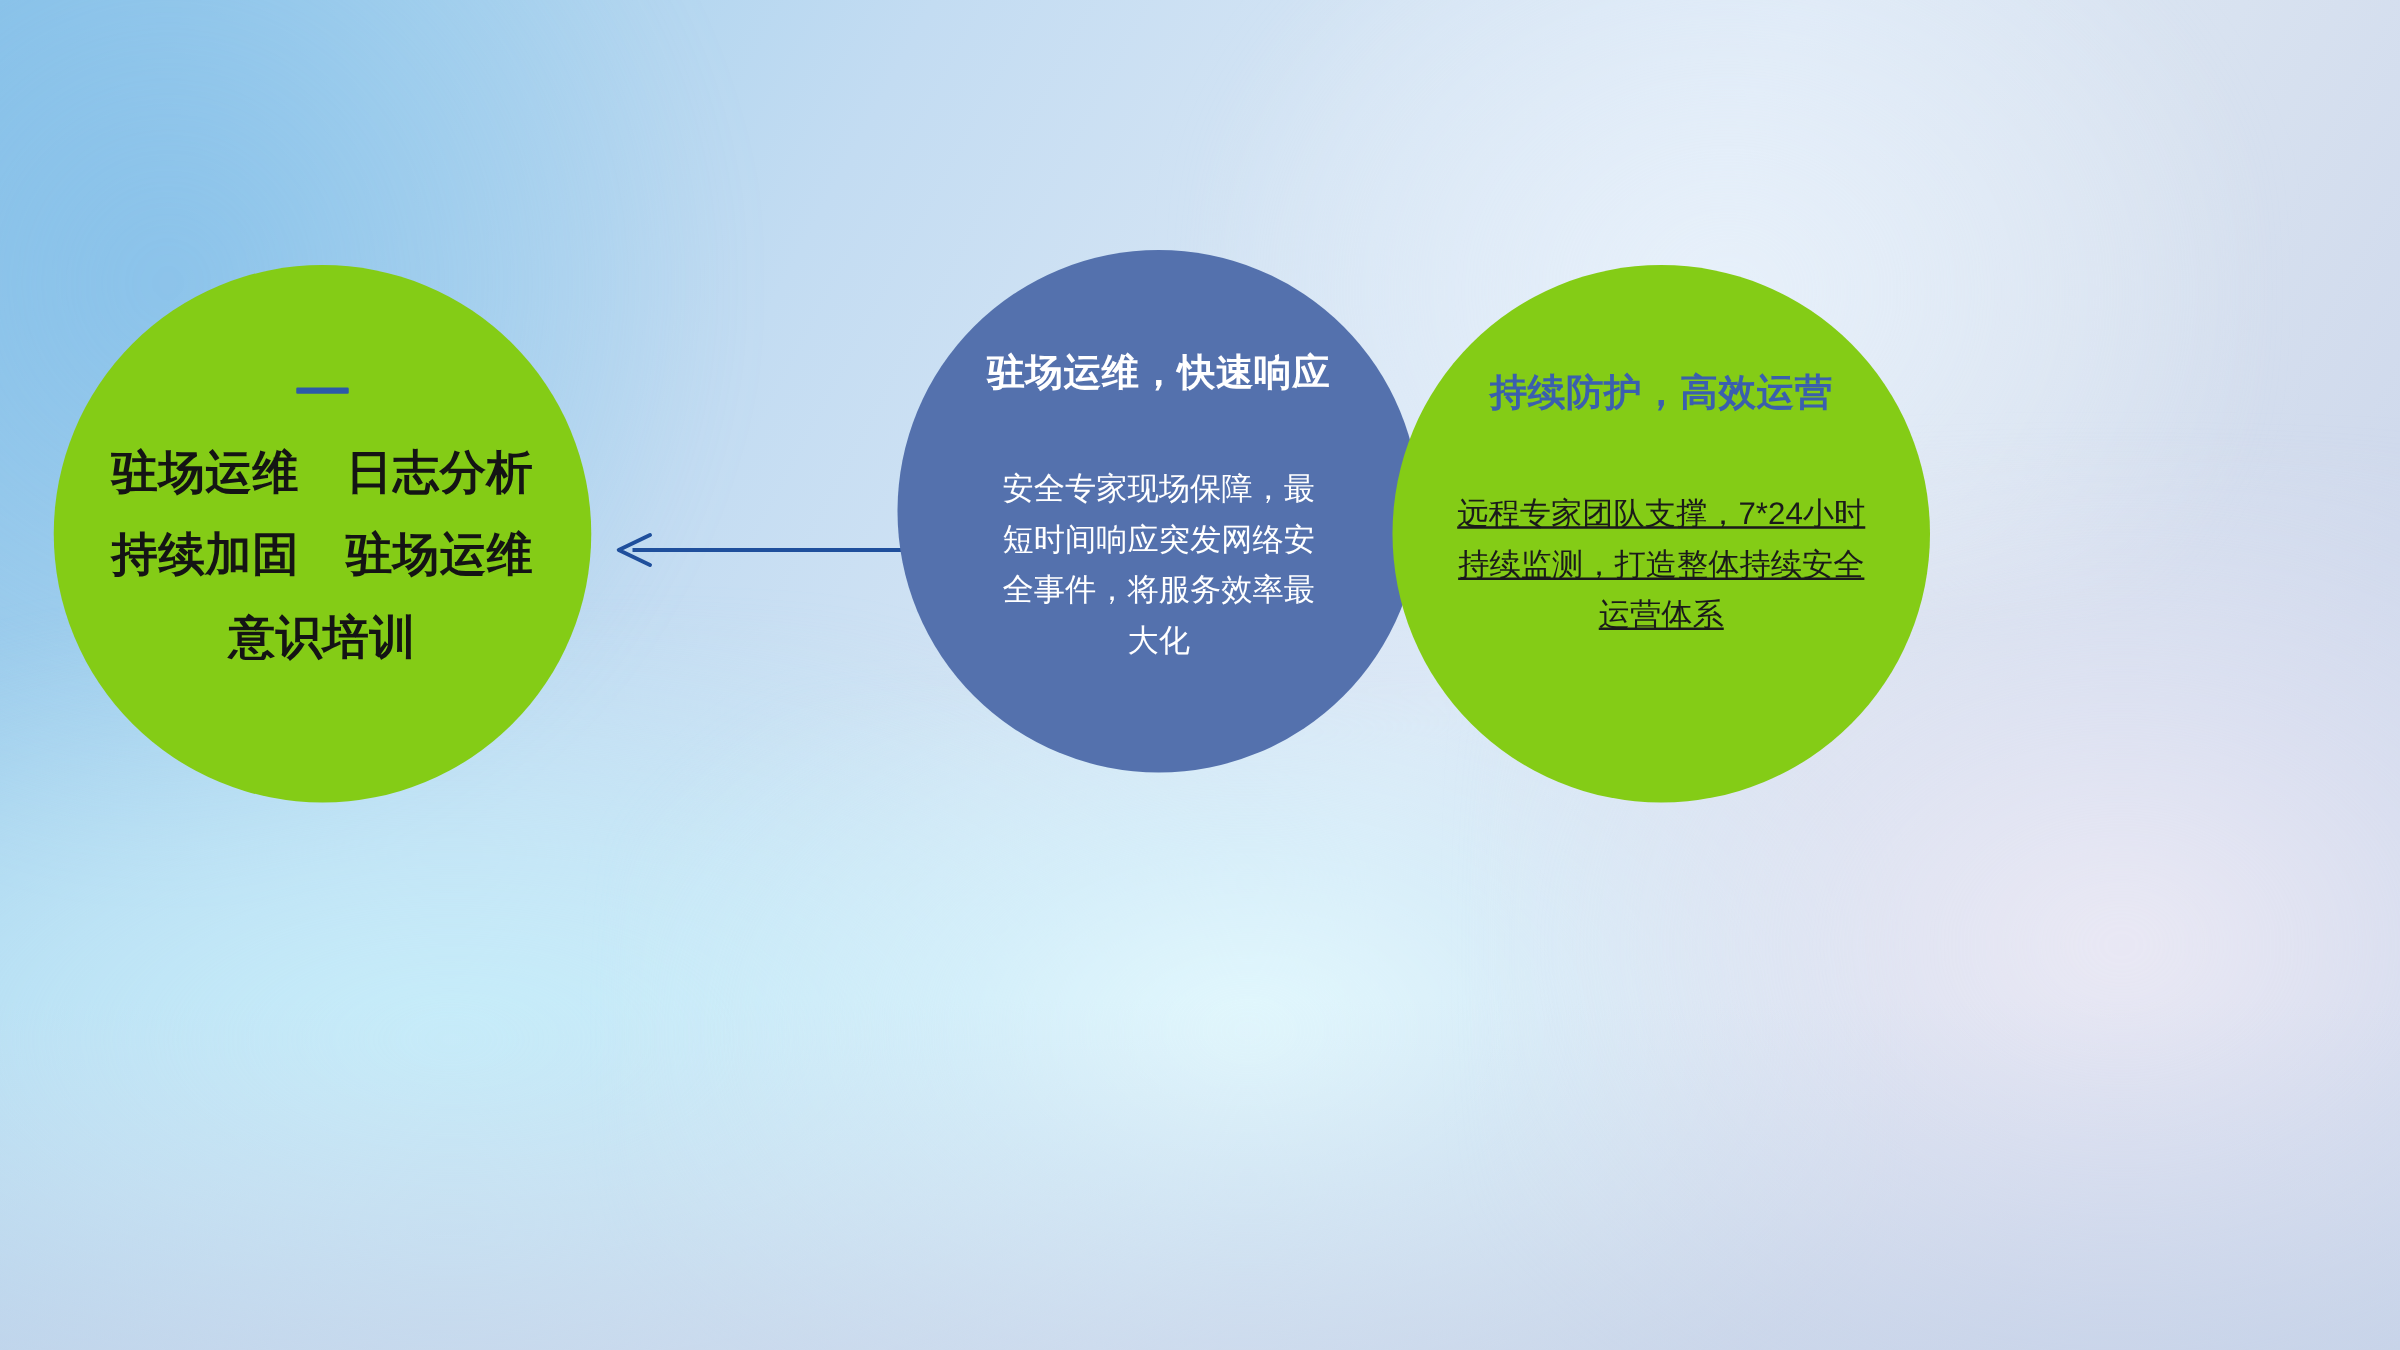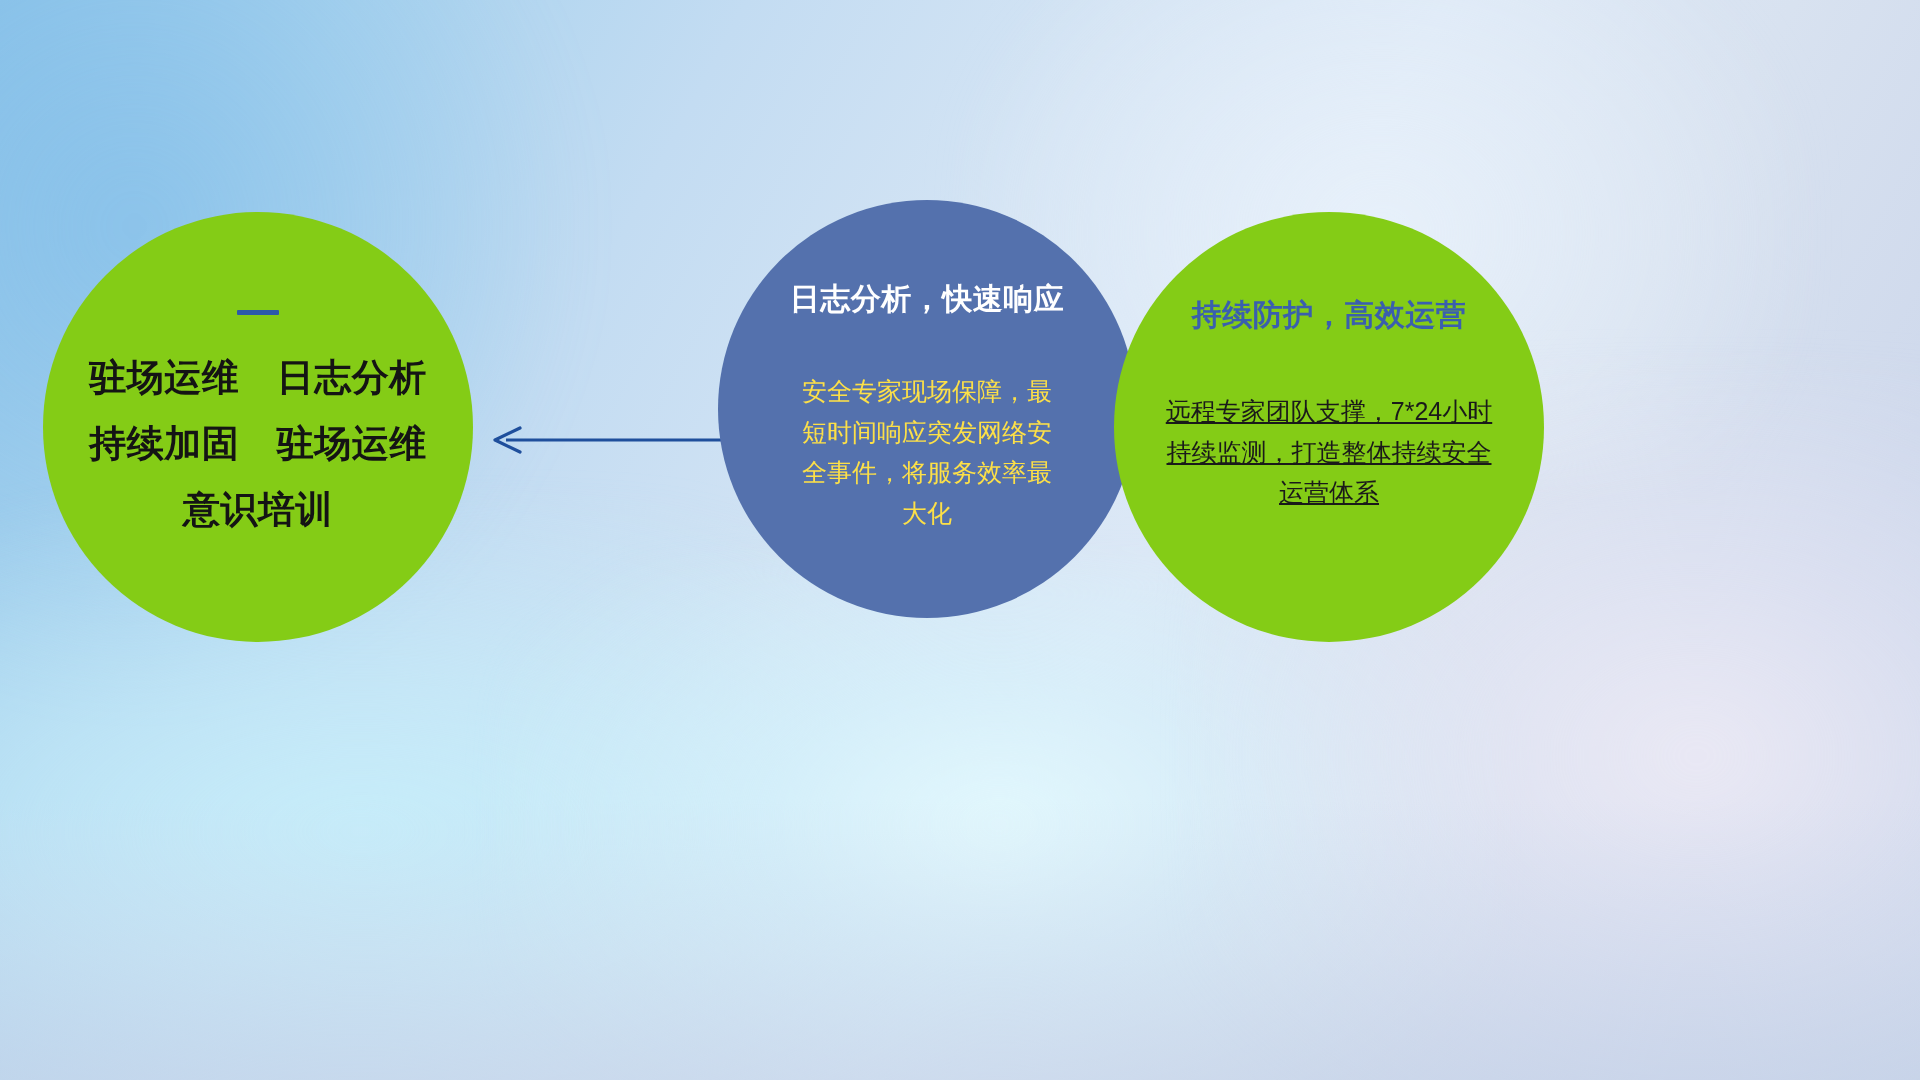--- a/index.html
+++ b/index.html
@@ -174,21 +174,21 @@
     font-size: 30px;
     font-weight: bold;
     color: #ffffff;
     letter-spacing: 0.5px;
     line-height: 1.1;
     white-space: nowrap;
   }
   #circle-onsite .bubble-body {
     margin-top: 56px;
     font-size: 25px;
-    color: #fde047;
+    color: #ffffff;
     line-height: 1.62;
     width: 272px;
   }
 
   
   #circle-remote {
     left: 1114px;
     top: 212px;
     width: 430px;
     height: 430px;
@@ -226,21 +226,21 @@
   <div class="bg-haze-bottom"></div>
 
   <div class="connector">
     <svg width="250" height="64" viewBox="0 0 250 64">
       <line x1="250" y1="32" x2="26" y2="32" stroke="#1f4f9c" stroke-width="3.2"></line>
       <polyline points="40,20 15,32 40,44" fill="none" stroke="#1f4f9c" stroke-width="3.2" stroke-linecap="round" stroke-linejoin="round"></polyline>
     </svg>
   </div>
 
   <div class="bubble bubble-dark" id="circle-onsite">
-    <div class="bubble-title">日志分析，快速响应</div>
+    <div class="bubble-title">驻场运维，快速响应</div>
     <div class="bubble-body">安全专家现场保障，最短时间响应突发网络安全事件，将服务效率最大化</div>
   </div>
 
   <div class="bubble bubble-white" id="circle-remote">
     <div class="bubble-title">持续防护，高效运营</div>
     <div class="bubble-body">远程专家团队支撑，7*24小时持续监测，打造整体持续安全运营体系</div>
   </div>
 
   <div class="bubble bubble-white" id="circle-capabilities">
     <div class="accent-dash"></div>

